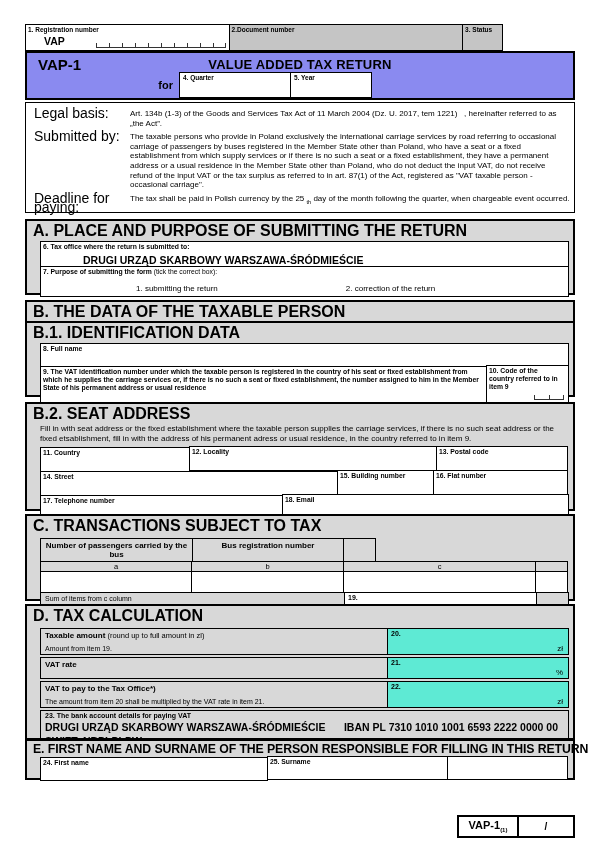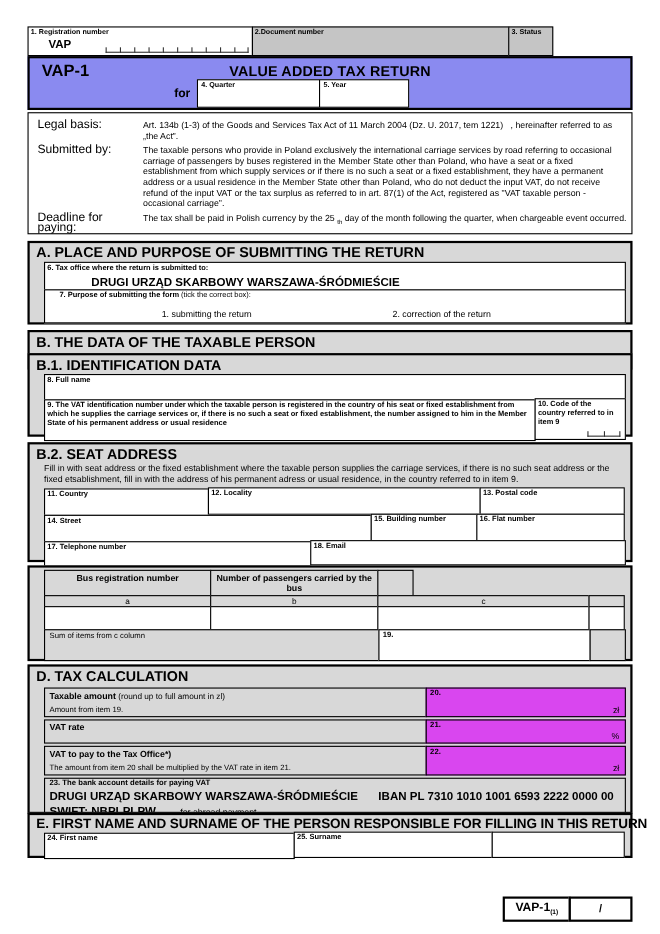--- a/index.html
+++ b/index.html
@@ -38,29 +38,29 @@
     font-size:11px;font-weight:bold;}
   .period-box{position:absolute;top:19px;height:26px;background:#fff;border:1px solid #000;}
   .quarter{left:152px;width:112px;}
   .year{left:263px;width:82px;}
   .pb-label{font-size:6.5px;font-weight:bold;padding:1px 3px;}
 
   
   .info-box{position:absolute;top:102px;left:25px;width:550px;height:111px;
     background:#fff;border:1px solid #000;padding:6px 4px 0 8px;}
   .info-row{display:flex;margin-bottom:4px;}
-  .info-label{width:96px;flex:none;font-size:11px;line-height:9.6px;}
+  .info-label{width:96px;flex:none;font-size:14px;line-height:9.6px;}
   .info-text{flex:1;font-size:8px;line-height:9.6px;white-space:pre-wrap;}
   .sup{font-size:5.5px;vertical-align:sub;}
   .gap7{display:inline-block;width:8px;}
 
   
   .section{position:absolute;left:25px;width:550px;background:var(--section-gray);
     border:2px solid #000;}
-  .sec-title{font-size:13px;font-weight:bold;padding:1px 6px;white-space:nowrap;}
+  .sec-title{font-size:16px;font-weight:bold;padding:1px 6px;white-space:nowrap;}
   .sec-title.sub{font-weight:bold;}
   .fields{padding:0 4px 0 13px;}
   .fbox{background:#fff;border:1px solid #000;position:relative;}
   .flabel{font-size:6.8px;font-weight:bold;padding:1px 2px;line-height:8px;}
   .frow{display:flex;}
   .frow .fbox+.fbox{margin-left:-1px;}
   .fields .fbox+.fbox, .fields .frow+.frow, .fields .fbox+.frow, .fields .frow+.fbox{margin-top:-1px;}
 
   #sec-a{top:219px;height:76px;}
   .a-value{font-size:10.5px;font-weight:bold;margin:2px 0 0 42px;}
@@ -105,21 +105,21 @@
   .ct-n{width:33px;margin-left:-1px;border:1px solid #000;background:var(--section-gray);height:29px;}
   .ca{width:152px;}.cb{width:153px;}.cc{width:193px;}.cn{width:33px;}
 
   #sec-d{top:604px;height:136px;}
   .drow{display:flex;margin-top:2px;}
   .d-label{width:348px;border:1px solid #000;background:var(--section-gray);
     padding:2px 4px;display:flex;flex-direction:column;justify-content:space-between;}
   .d-label .t1{font-size:8px;font-weight:bold;}
   .d-label .t1 .f-hint{font-size:7.5px;}
   .d-label .t2{font-size:7px;}
-  .d-value{flex:1;margin-left:-1px;border:1px solid #000;background:#d946ef;position:relative;}
+  .d-value{flex:1;margin-left:-1px;border:1px solid #000;background:#5eead4;position:relative;}
   .d-num{font-size:7px;font-weight:bold;padding:1px 3px;}
   .d-unit{position:absolute;right:5px;bottom:1px;font-size:8px;}
   .h27{height:27px;}.h22{height:22px;}
   .bank-box{margin:2px 4px 0 13px;border:1px solid #000;padding:1px 4px 3px 4px;}
   .bank-label{font-size:7px;font-weight:bold;}
   .bank-line{display:flex;justify-content:space-between;align-items:baseline;
     font-size:10.5px;font-weight:bold;margin-top:2px;padding-right:6px;}
   .swift-line{display:flex;align-items:baseline;margin-top:2px;}
   .swift{font-size:10.5px;font-weight:bold;}
   .swift-note{font-size:8px;margin-left:22px;}
@@ -193,21 +193,21 @@
     </div>
   </div>
 
   <div class="section" id="sec-a">
     <div class="sec-title">A. PLACE AND PURPOSE OF SUBMITTING THE RETURN</div>
     <div class="fields">
       <div class="fbox" style="height:26px;">
         <div class="flabel">6. Tax office where the return is submitted to:</div>
         <div class="a-value">DRUGI URZĄD SKARBOWY WARSZAWA-ŚRÓDMIEŚCIE</div>
       </div>
-      <div class="fbox" style="height:31px;padding-left:11px;">
+      <div class="fbox" style="height:31px;">
         <div class="flabel"><span>7. Purpose of submitting the form</span> <span class="f-hint">(tick the correct box):</span></div>
         <div class="a-options">
           <div class="a-opt1">1.  submitting the return</div>
           <div class="a-opt2">2. correction of the return</div>
         </div>
       </div>
     </div>
   </div>
 
   <div class="section" id="sec-b">
@@ -266,24 +266,25 @@
           <div class="flabel">17. Telephone number</div>
         </div>
         <div class="fbox w-email h23">
           <div class="flabel">18. Email</div>
         </div>
       </div>
     </div>
   </div>
 
   <div class="section" id="sec-c">
+    <div class="sec-title">C. TRANSACTIONS SUBJECT TO TAX</div>
     <div class="fields ctable">
       <div class="chead">
+        <div class="ccell cb">Number of passengers carried by the bus</div>
         <div class="ccell ca">Bus registration number</div>
-        <div class="ccell cb">Number of passengers carried by the bus</div>
         <div class="ccell cn"></div>
       </div>
       <div class="csub">
         <div class="cscell ca">a</div>
         <div class="cscell cb">b</div>
         <div class="cscell cc">c</div>
         <div class="cscell cn"></div>
       </div>
       <div class="cdata">
         <div class="cdcell ca"></div>

